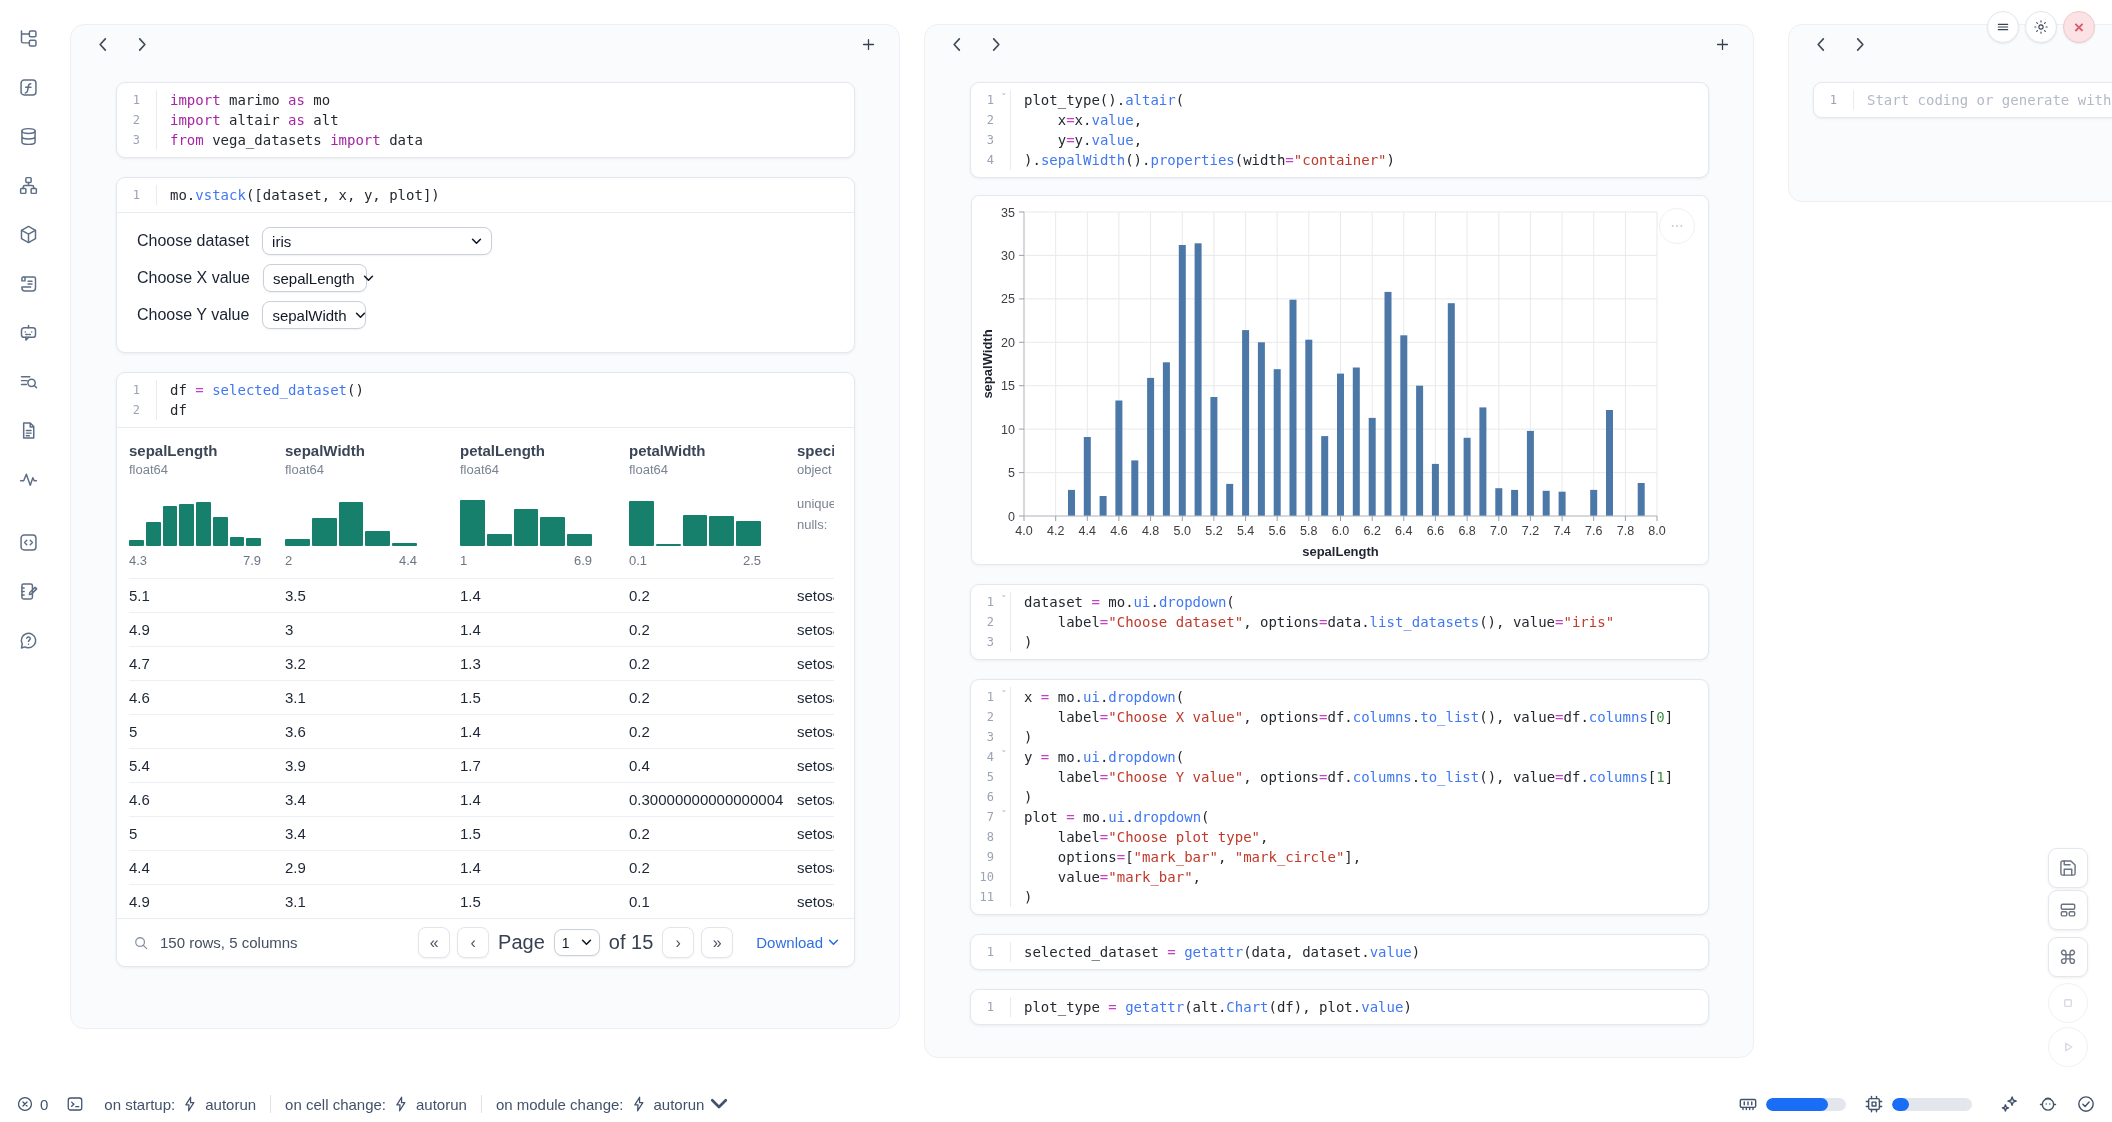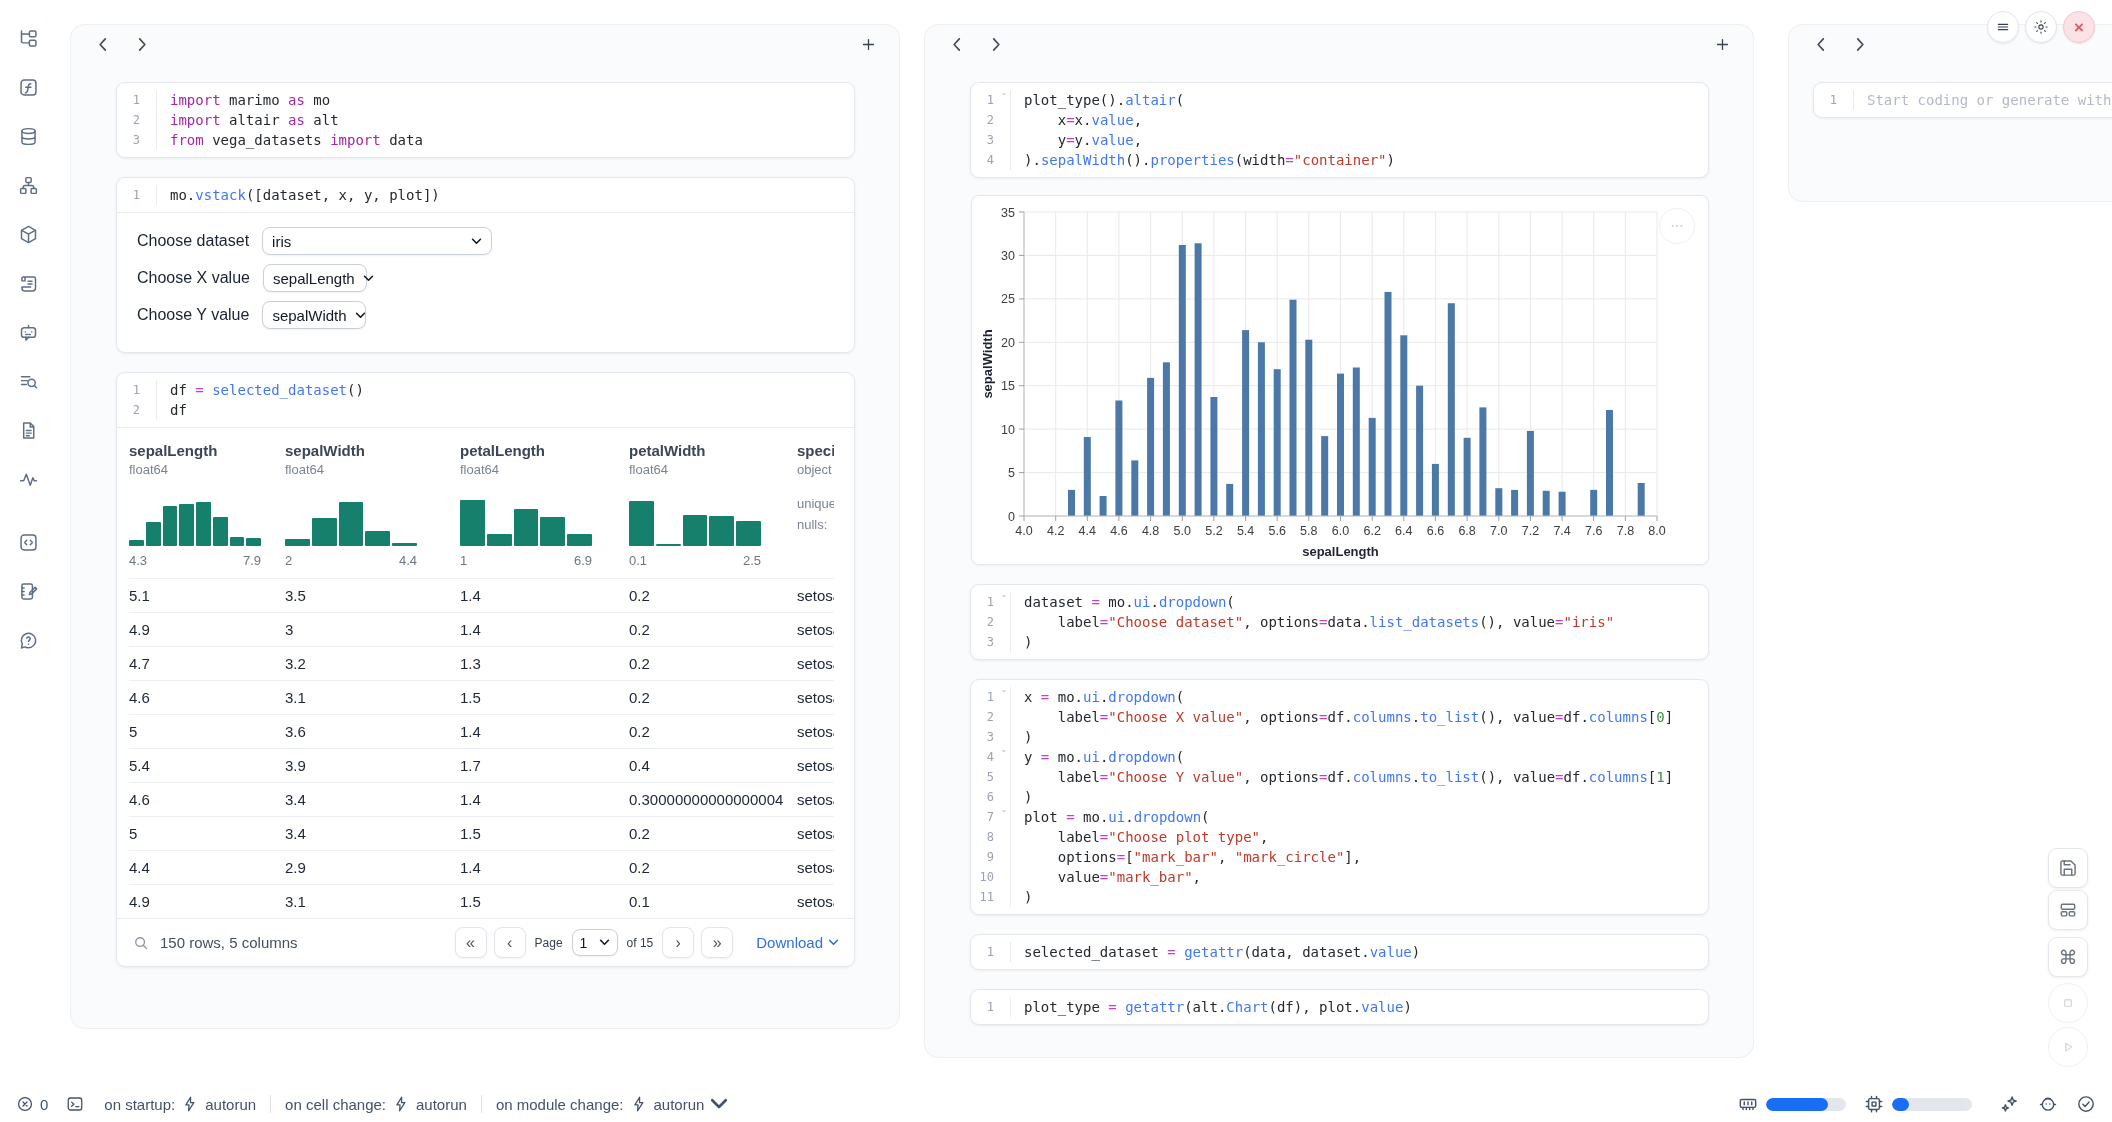--- a/index.html
+++ b/index.html
@@ -52,21 +52,21 @@
   .meta{font-size:13px;color:#7b8494;margin-top:16px;line-height:21px;}
   .trow{border-top:1px solid #eceff3;height:33px;line-height:33px;font-size:15px;color:#1d2636;}
   .trow div,.th{overflow:hidden;white-space:nowrap;}
   .tfoot{border-top:1px solid #e8ebf0;height:47px;display:flex;align-items:center;padding:0 15px;}
   .tf-search{color:#8a94a6;width:18px;height:18px;}
   .tf-sum{font-size:15px;color:#445061;margin-left:10px;}
   .pag{margin-left:auto;display:flex;align-items:center;gap:7px;}
   .pg-btn{width:30px;height:29px;border:1px solid #e2e6eb;border-radius:8px;background:#fff;cursor:pointer;
           box-shadow:0 1px 2px rgba(0,0,0,.06);display:flex;align-items:center;justify-content:center;
           font-size:16px;color:#4b5563;}
-  .pg-lbl{font-size:12px;color:#374151;margin:2px 2px;}
+  .pg-lbl{font-size:20px;color:#374151;margin:2px 2px;}
   .pg-select{height:27px;padding:2px 7px;font-size:14px;}
   .dl{color:#2f6fe4;font-size:15px;margin-left:16px;display:flex;align-items:center;gap:5px;cursor:pointer;}
   .dl svg{width:11px;height:7px;}
   
   .chart-box{margin:17px 44px 0 46px;background:#fff;border:1px solid #e5e8ee;border-radius:8px;
              box-shadow:0 1px 3px rgba(25,39,62,.05);position:relative;padding:2px 0 0 8px;height:370px;box-sizing:border-box;}
   .dots-btn{position:absolute;top:12px;right:13px;width:34px;height:34px;border:1px solid #eef0f4;border-radius:50%;
             background:#fff;color:#c6cbd4;display:flex;align-items:center;justify-content:center;cursor:pointer;}
   .dots-btn svg{width:16px;height:16px;}
   

